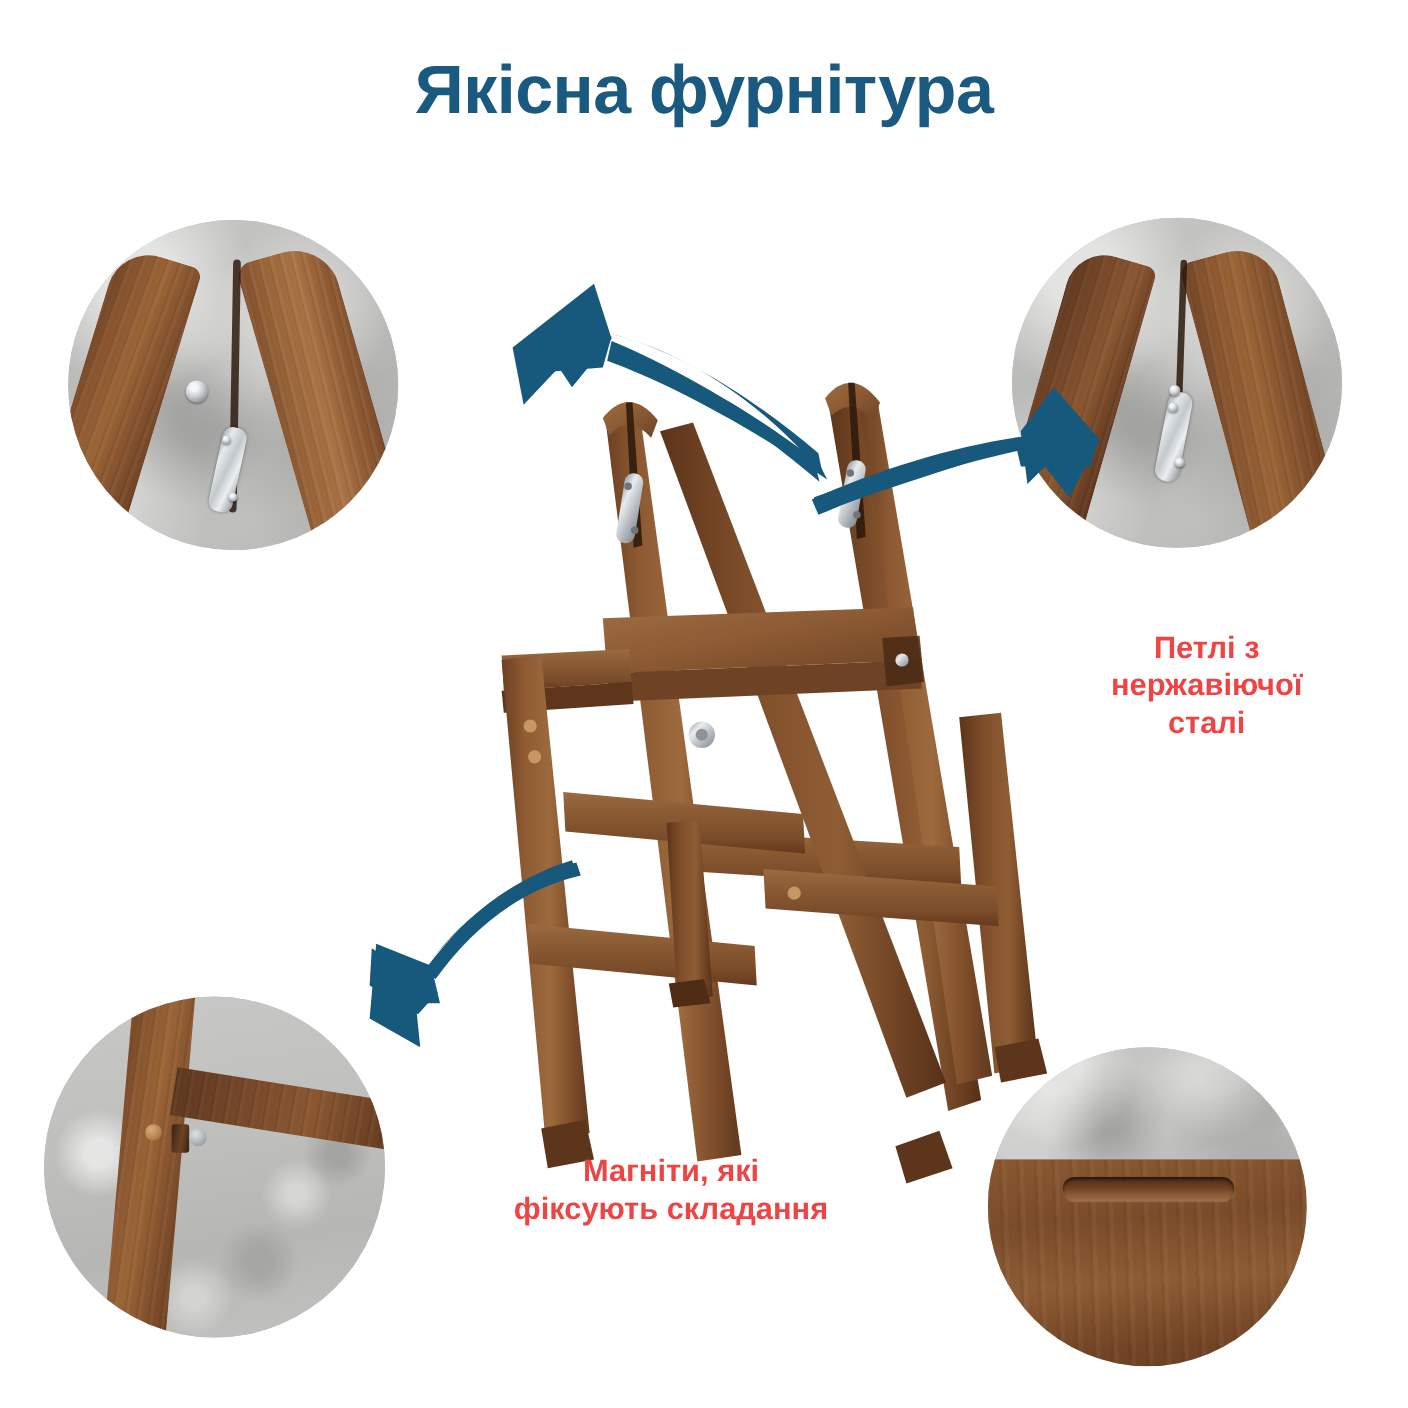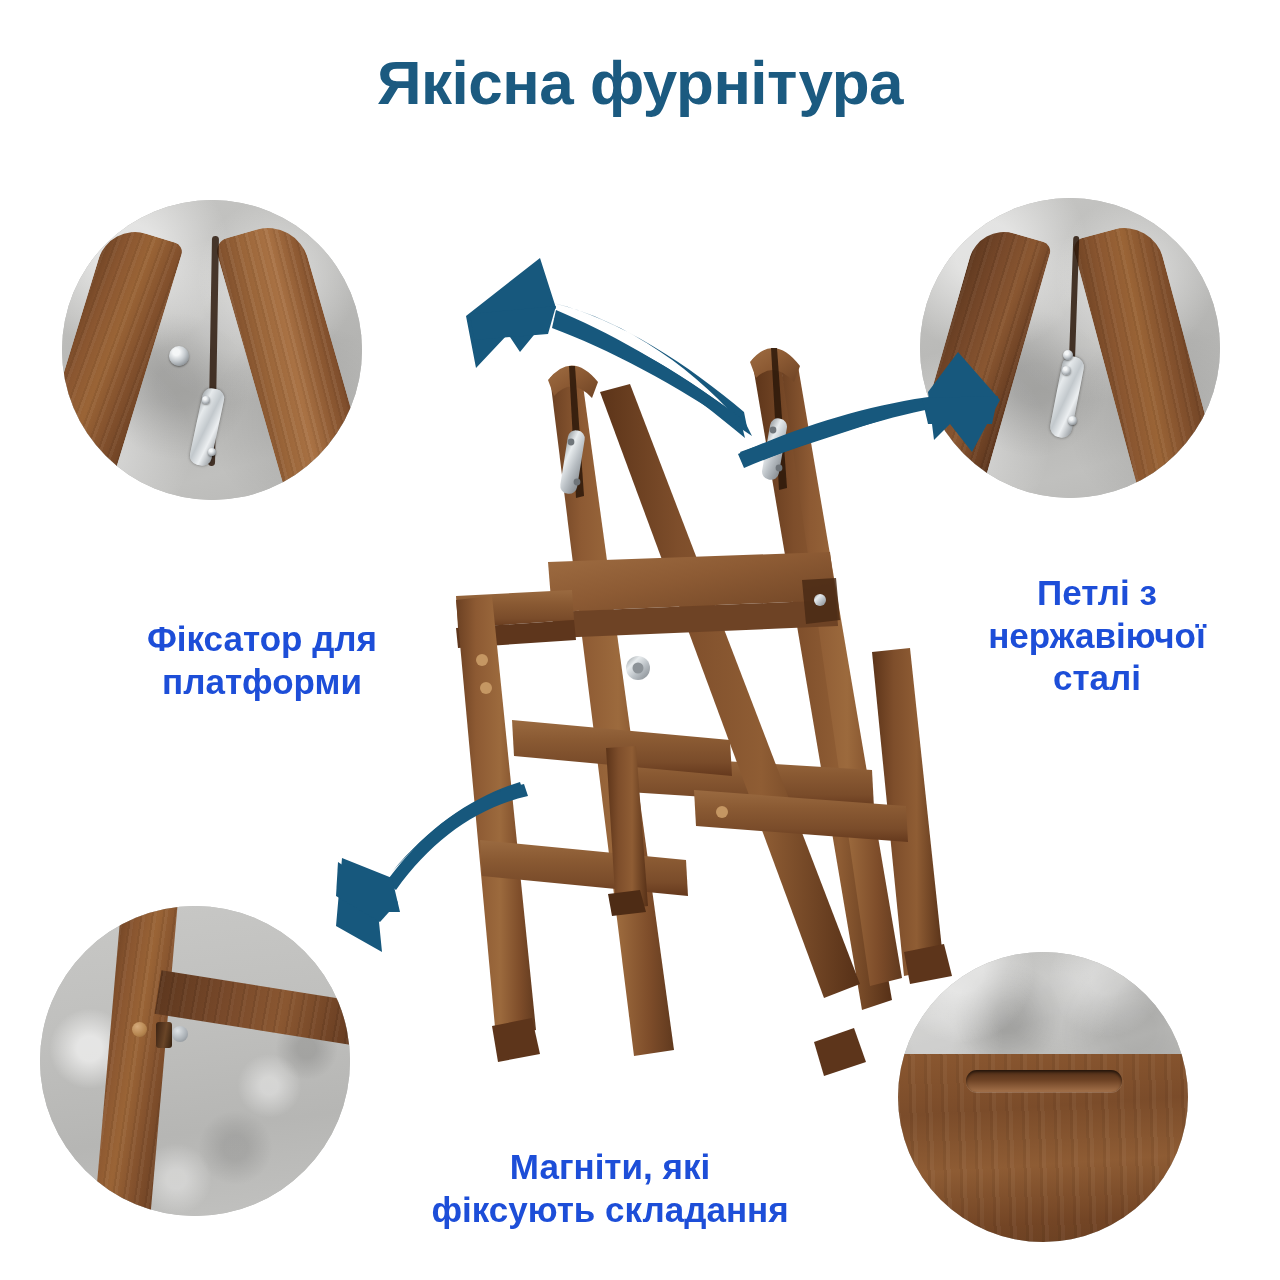--- a/index.html
+++ b/index.html
@@ -20,31 +20,31 @@
     font-size:62px;font-weight:bold;
     letter-spacing:-0.5px;
     color:#1b5a80;
     line-height:1.0;
     white-space:nowrap;
   }
 
   
   .callout{
     position:absolute;
-    color:#1d4ed8;
+    color:#ef4444;
     font-weight:bold;
-    font-size:35px;
+    font-size:28px;
     line-height:1.22;
     text-align:center;
     white-space:pre-line;
   }
   #label-fixator{left:62px;top:618px;width:400px;}
   #label-hinges{left:938px;top:572px;width:318px;}
   #label-handle{left:1000px;top:838px;width:262px;}
-  #label-magnets{left:330px;top:1146px;width:560px;}
+  #label-magnets{left:330px;top:1048px;width:560px;}
 
   
   .inset{
     position:absolute;
     border-radius:50%;
     overflow:hidden;
     background:#b9b9b7;
   }
   .inset .photo{position:absolute;inset:0;}
 
@@ -375,22 +375,20 @@
         Z"></path>
       <path class="arrow-fill" d="
         M 338 862
         L 398 902
         L 380 922
         L 336 896
         Z"></path>
     </g>
   </svg>
 
-  <div class="callout" id="label-fixator">Фіксатор для
-платформи</div>
 
   <div class="callout" id="label-hinges">Петлі з
 нержавіючої
 сталі</div>
 
 
   <div class="callout" id="label-magnets">Магніти, які
 фіксують складання</div>
 
 </div>

